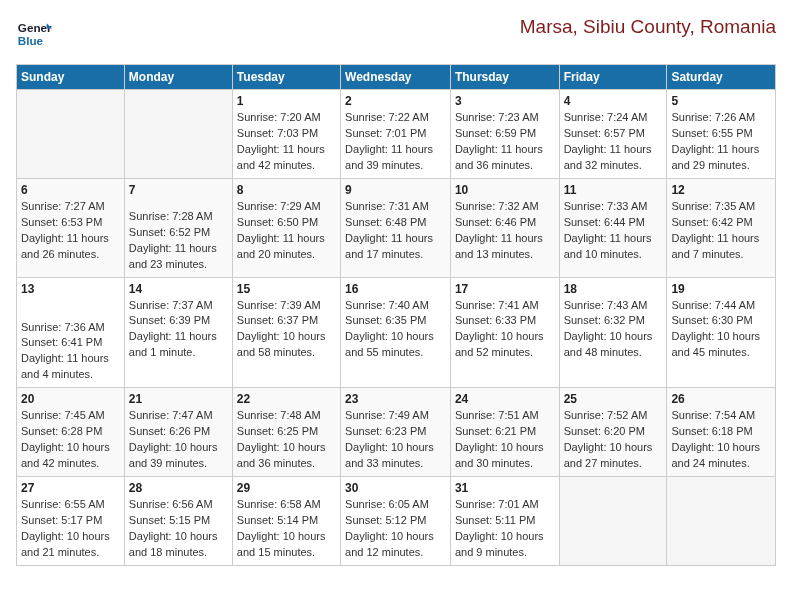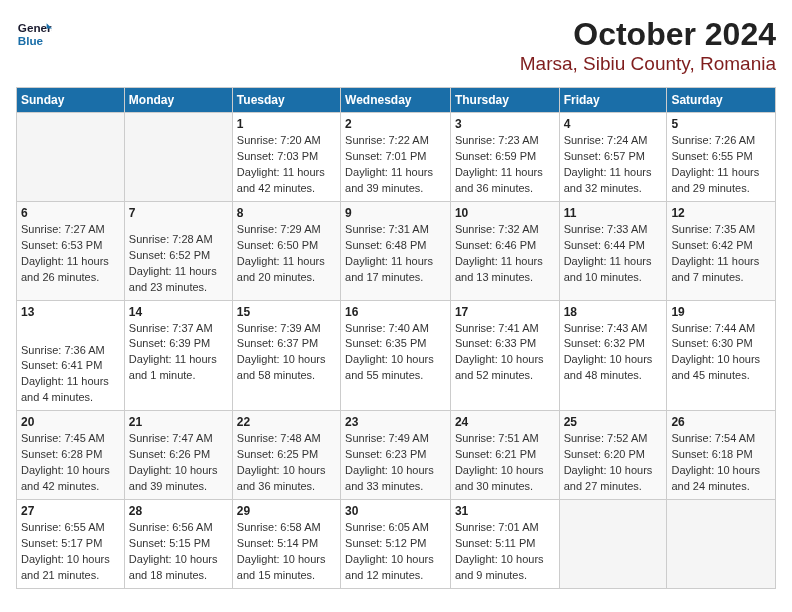--- a/index.html
+++ b/index.html
@@ -82,21 +82,20 @@
 
 <div class="header">
   <div class="logo">
     <svg class="logo-icon" viewBox="0 0 40 40">
       <text x="2" y="18" font-size="13" font-weight="bold" fill="#1a1a2e" font-family="Arial">General</text>
       <text x="2" y="32" font-size="13" font-weight="bold" fill="#1a6ea8" font-family="Arial">Blue</text>
       <polygon points="34,8 40,14 34,14" fill="#1a6ea8"></polygon>
     </svg>
   </div>
   <div class="title-block">
-    <div class="month-title">October 2024</div>
     <div class="subtitle">Marsa, Sibiu County, Romania</div>
   </div>
 </div>
 
 <table class="calendar">
   <thead>
     <tr>
     <th>Sunday</th>
         <th>Monday</th>
         <th>Tuesday</th>

